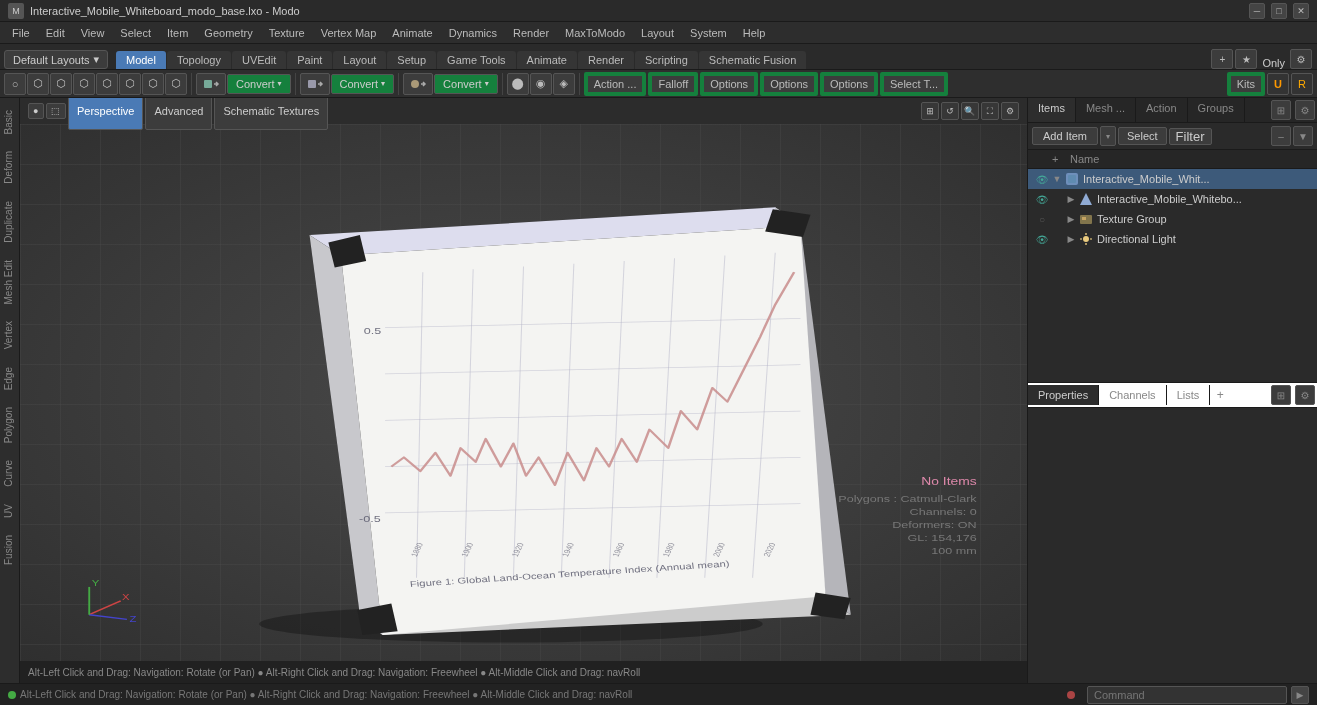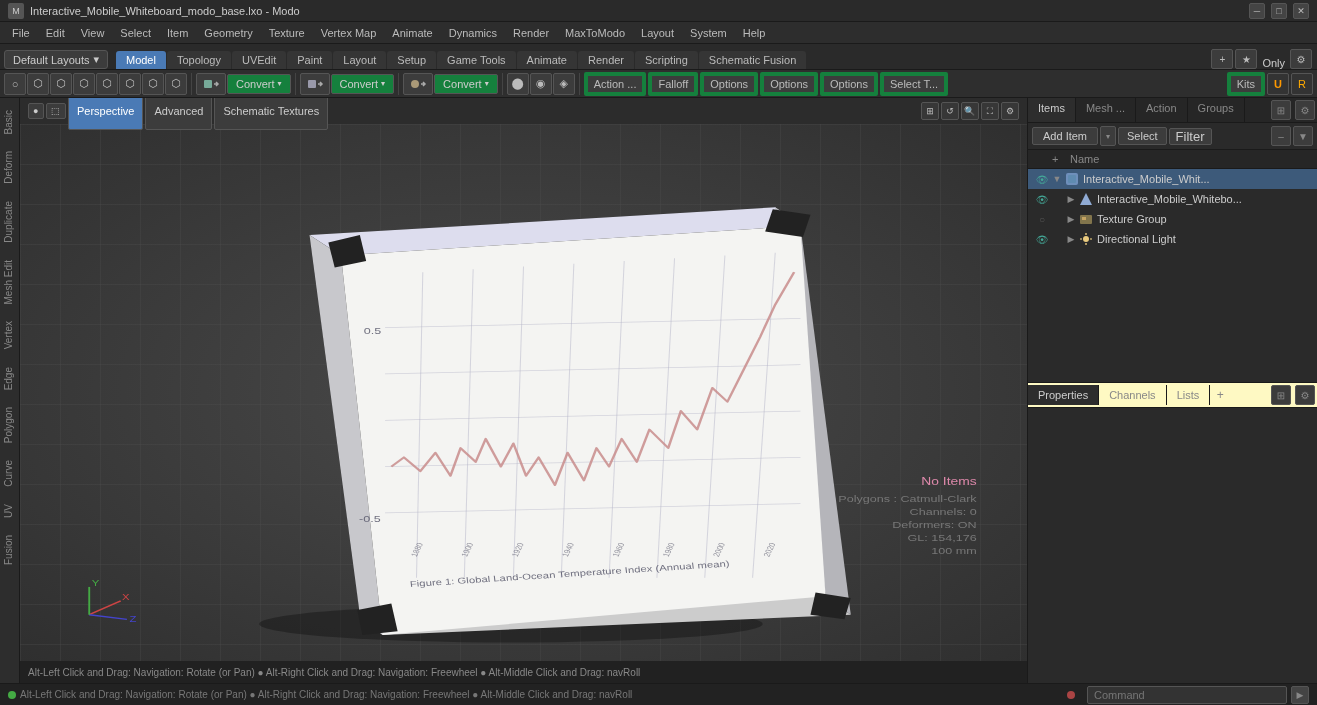--- a/index.html
+++ b/index.html
@@ -118,21 +118,21 @@
     .item-row { display: flex; align-items: center; padding: 2px 6px; cursor: pointer; min-height: 20px; }
     .item-row.selected { background: #3d5a7a; }
     .item-eye { width: 16px; height: 16px; display: flex; align-items: center; justify-content: center; color: #4a9; font-size: 10px; cursor: pointer; }
     .item-expand { width: 14px; height: 16px; display: flex; align-items: center; justify-content: center; color: #888; font-size: 9px; cursor: pointer; }
     .item-icon { width: 16px; height: 16px; display: flex; align-items: center; justify-content: center; font-size: 10px; margin-right: 3px; }
     .item-name { flex: 1; font-size: 11px; color: #ccc; white-space: nowrap; overflow: hidden; text-overflow: ellipsis; }
     .item-indent1 { margin-left: 14px; }
 
     
     #properties-panel { height: 300px; display: flex; flex-direction: column; }
-    #properties-tabs { display: flex; background: #fef9c3; border-bottom: 1px solid #1a1a1a; align-items: center; }
+    #properties-tabs { display: flex; background: #ffffff; border-bottom: 1px solid #1a1a1a; align-items: center; }
     .prop-tab { padding: 4px 10px; font-size: 11px; color: #888; cursor: pointer; border-right: 1px solid #1a1a1a; }
     .prop-tab.active { color: #ccc; background: #2d2d2d; }
     .prop-tab-add { width: 20px; height: 20px; display: flex; align-items: center; justify-content: center; cursor: pointer; color: #888; font-size: 12px; margin-left: auto; }
     #properties-content { flex: 1; background: #2a2a2a; }
 
     
     #statusbar {
       width: 100%; height: 22px; background: #222; display: flex; align-items: center;
       padding: 0 8px; font-size: 10px; color: #777; border-top: 1px solid #1a1a1a;
       gap: 4px;

